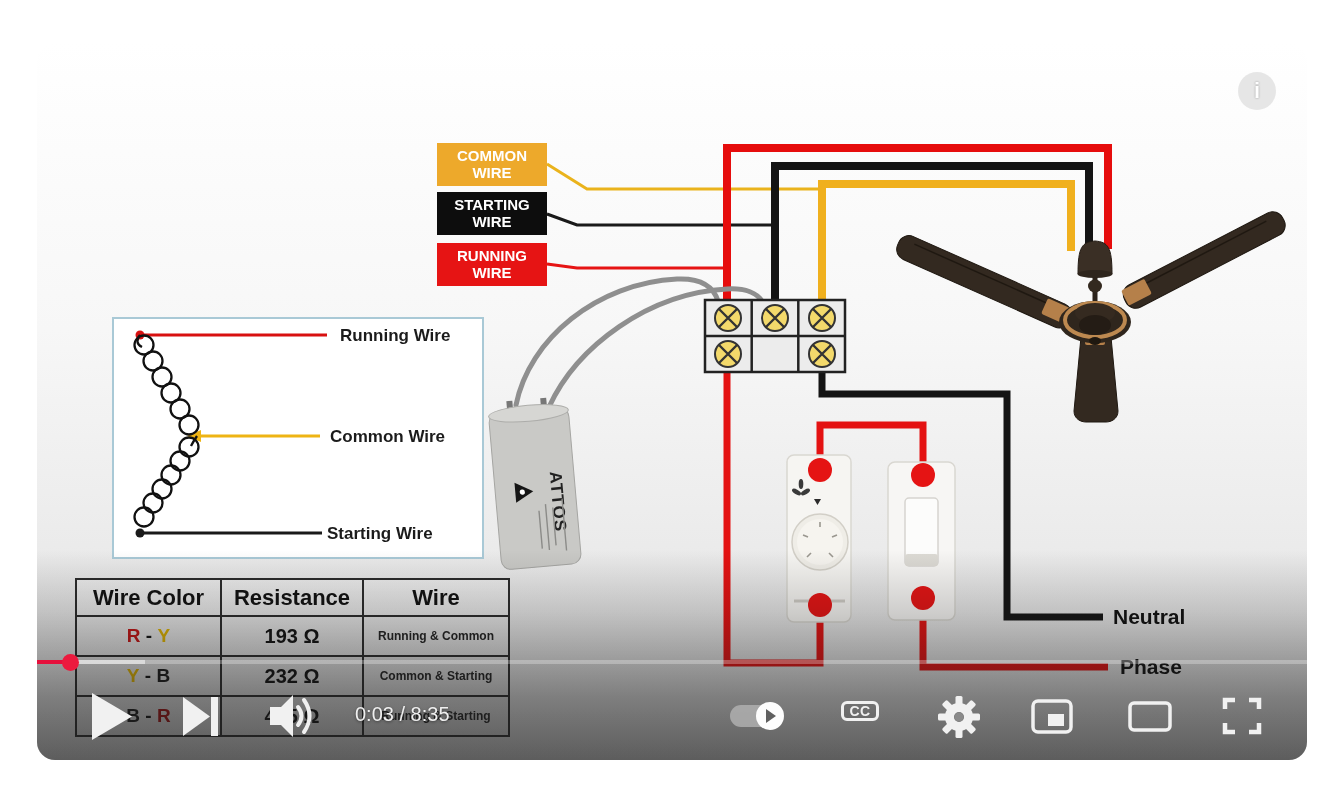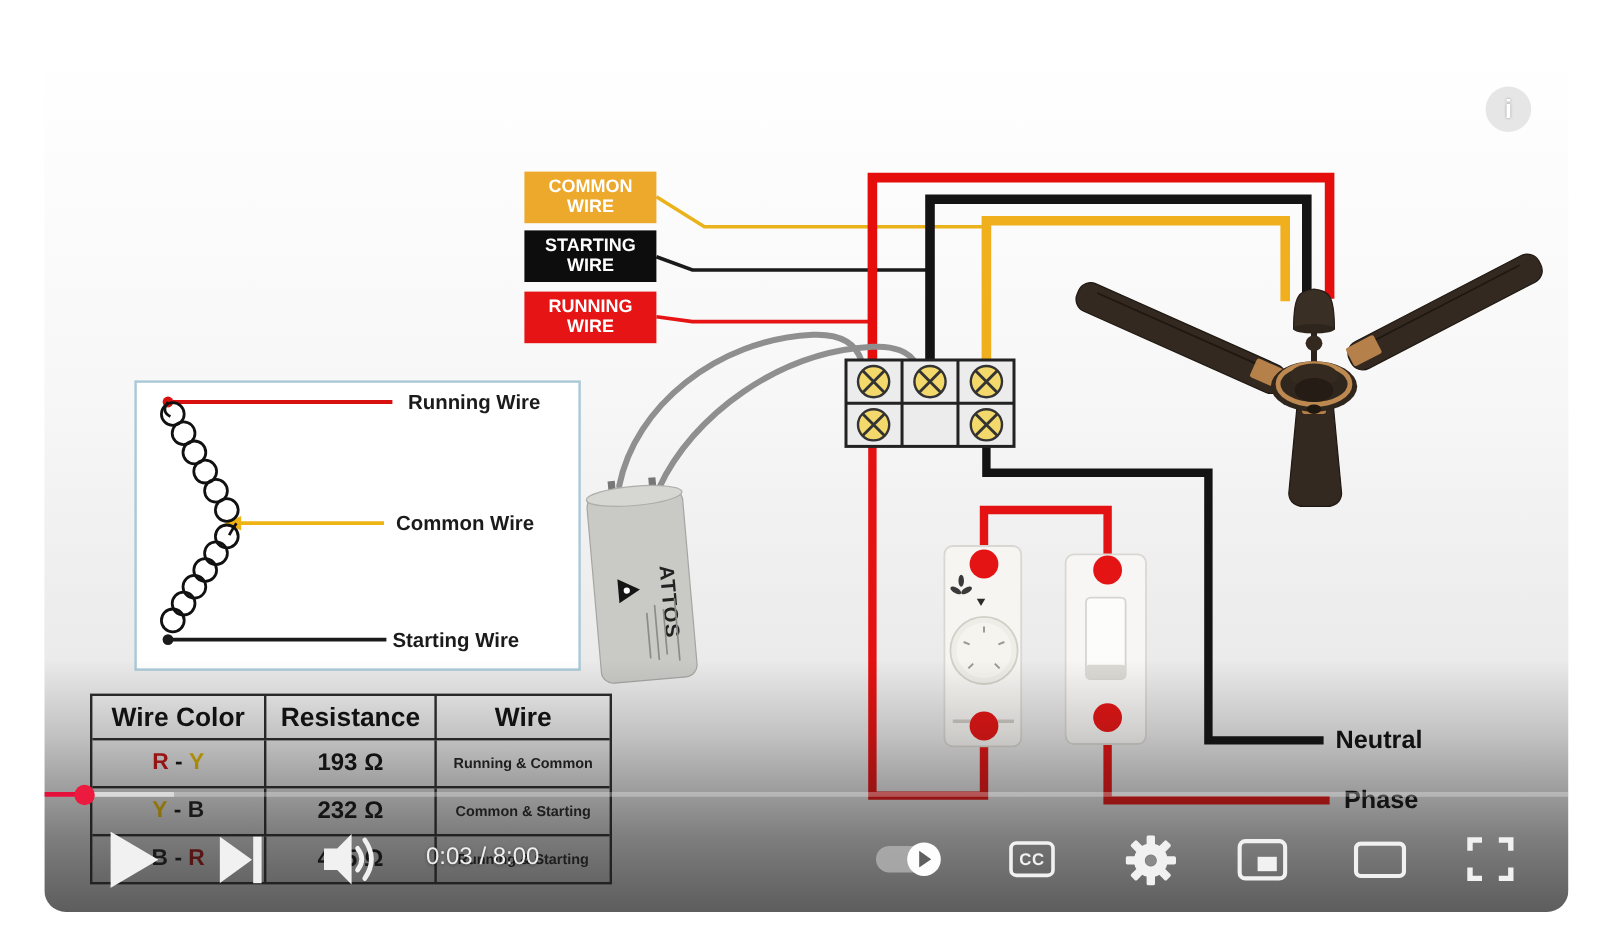--- a/index.html
+++ b/index.html
@@ -38,21 +38,21 @@
   #progress{position:absolute;left:0;top:617px;width:1270px;height:4px;background:rgba(255,255,255,.28);z-index:7;}
   #buffered{position:absolute;left:33px;top:0;width:75px;height:4px;background:rgba(255,255,255,.5);}
   #played{position:absolute;left:0;top:0;width:33px;height:4px;background:#e6103c;}
   #scrubber{position:absolute;left:25px;top:611px;width:17px;height:17px;border-radius:50%;background:#ec1a3e;z-index:8;}
   
   .ctl{position:absolute;z-index:9;color:#f1f1f1;}
   #timetext{left:318px;top:660px;font-size:20px;color:#efefef;text-shadow:0 1px 3px rgba(0,0,0,.45);}
   #autoplay-pill{left:693px;top:662px;width:52px;height:22px;border-radius:11px;background:rgba(175,175,175,.85);}
   #autoplay-knob{position:absolute;left:26px;top:-3px;width:28px;height:28px;border-radius:50%;background:#fdfdfd;
                  display:flex;align-items:center;justify-content:center;}
-  #cc-btn{left:804px;top:658px;width:38px;height:30px;border:3px solid #f1f1f1;border-radius:6px;
+  #cc-btn{left:804px;top:658px;width:38px;height:20px;border:3px solid #f1f1f1;border-radius:6px;
           display:flex;align-items:center;justify-content:center;font-weight:bold;font-size:14px;
           color:#f1f1f1;letter-spacing:.5px;background:rgba(60,60,60,.15);}
   
   #infoicon{position:absolute;left:1201px;top:29px;width:38px;height:38px;border-radius:50%;z-index:10;
             background:rgba(225,225,225,.82);display:flex;align-items:center;justify-content:center;
             color:#fff;font-weight:bold;font-size:22px;text-shadow:0 0 2px rgba(120,120,120,.8);}
   svg text{font-family:"Liberation Sans",sans-serif;}
 </style>
 </head>
 <body>
@@ -271,21 +271,21 @@
     </svg>
     <svg class="ctl" style="left:146px;top:654px" width="36" height="40">
       <polygon points="0,0 0,39 27,19.5" fill="#f1f1f1"></polygon>
       <rect x="28" y="0" width="7" height="39" fill="#f1f1f1"></rect>
     </svg>
     <svg class="ctl" style="left:233px;top:650px" width="48" height="46">
       <polygon points="0,14 11,14 23,2 23,44 11,32 0,32" fill="#f1f1f1"></polygon>
       <path d="M28,14 Q35,23 28,32" fill="none" stroke="#f1f1f1" stroke-width="4" stroke-linecap="round"></path>
       <path d="M34,7 Q45,23 34,39" fill="none" stroke="#f1f1f1" stroke-width="4" stroke-linecap="round"></path>
     </svg>
-    <div class="ctl" id="timetext">0:03 / 8:00</div>
+    <div class="ctl" id="timetext">0:03 / 8:35</div>
 
     <div class="ctl" id="autoplay-pill">
       <div id="autoplay-knob">
         <svg width="12" height="14">
             <polygon points="2,0 2,14 12,7" fill="#5f5f5f"></polygon>
           </svg>
       </div>
     </div>
     <div class="ctl" id="cc-btn">CC</div>
     <svg class="ctl" style="left:901px;top:653px" width="42" height="42">

